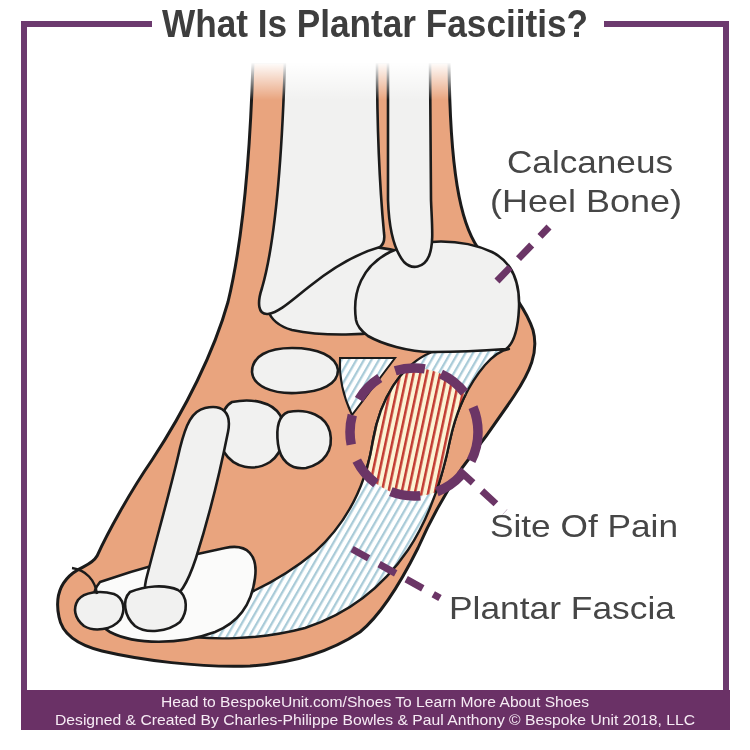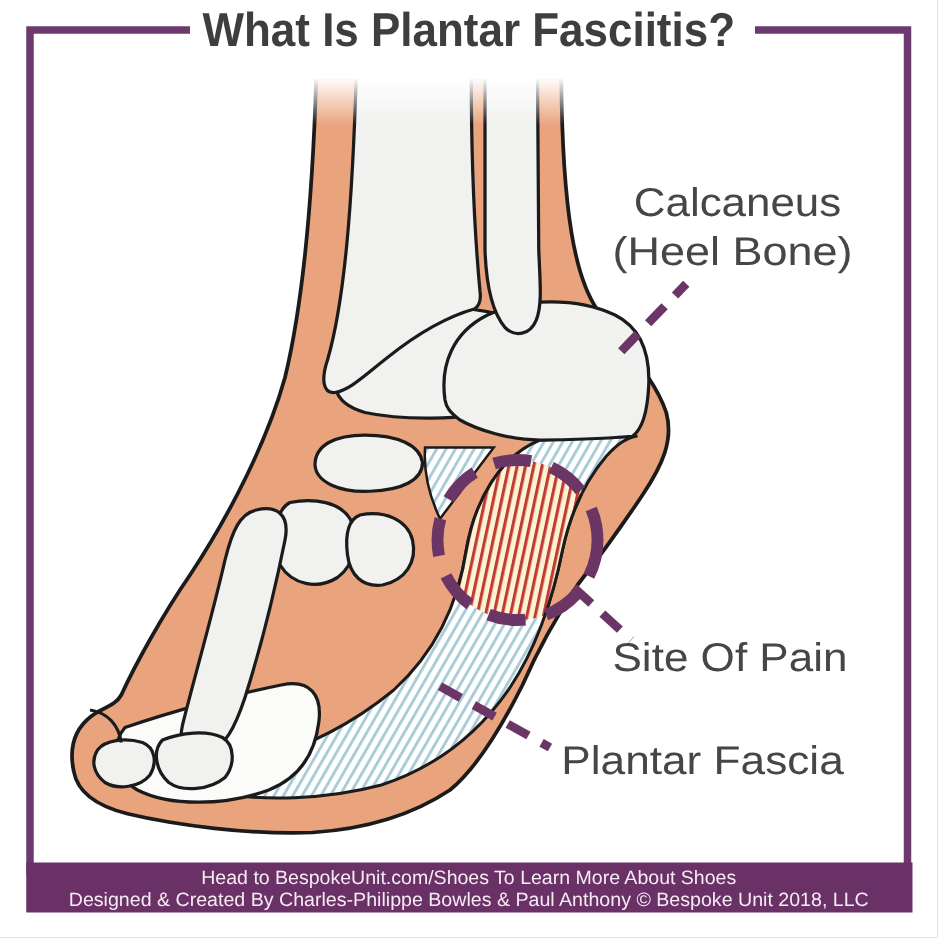--- a/index.html
+++ b/index.html
@@ -2,21 +2,21 @@
 <html style="--accent-purple: #6B3566; --frame-purple: #6C3A6E; --footer-bar: #6A3166; --skin: #E9A47E; --bone: #F1F1F0; --outline: #1B1B1B; --fascia-hatch-blue: #A9CBD8; --pain-hatch-red: #C23B32; --pain-background-cream: #FCF3D4; --title-text: #3E3E3E; --label-text: #464646; --footer-text: #F6EBF4;"><head>
 <meta charset="utf-8">
 <style>
   :root{
     --accent-purple:#6B3566; --frame-purple:#6C3A6E; --footer-bar:#6A3166;
     --skin:#E9A47E; --bone:#F1F1F0; --outline:#1B1B1B;
     --fascia-hatch-blue:#A9CBD8; --pain-hatch-red:#C23B32; --pain-background-cream:#FCF3D4;
     --title-text:#3E3E3E; --label-text:#464646; --footer-text:#F6EBF4;
   }
   html,body{margin:0;padding:0;background:#fff;}
-  .stage{width:750px;height:750px;position:relative;background:#737373;overflow:hidden;}
+  .stage{width:750px;height:750px;position:relative;background:#4d7c0f;overflow:hidden;}
   svg{display:block;}
   text{font-family:"Liberation Sans", sans-serif;}
   .title-text{fill:var(--title-text);font-size:38px;font-weight:bold;}
   .label-text{fill:var(--label-text);font-size:32px;}
   .footer-text{fill:var(--footer-text);font-size:15.5px;}
   .skin{fill:var(--skin);stroke:var(--outline);stroke-width:3;}
   .bone{fill:var(--bone);stroke:var(--outline);stroke-width:2.6;stroke-linejoin:round;}
   .capsule{fill:#FBFBFA;stroke:var(--outline);stroke-width:2.6;}
   .band-stroke{stroke:var(--outline);stroke-width:2.4;stroke-linejoin:round;}
   .frame-line{stroke:var(--frame-purple);stroke-width:6;fill:none;}

